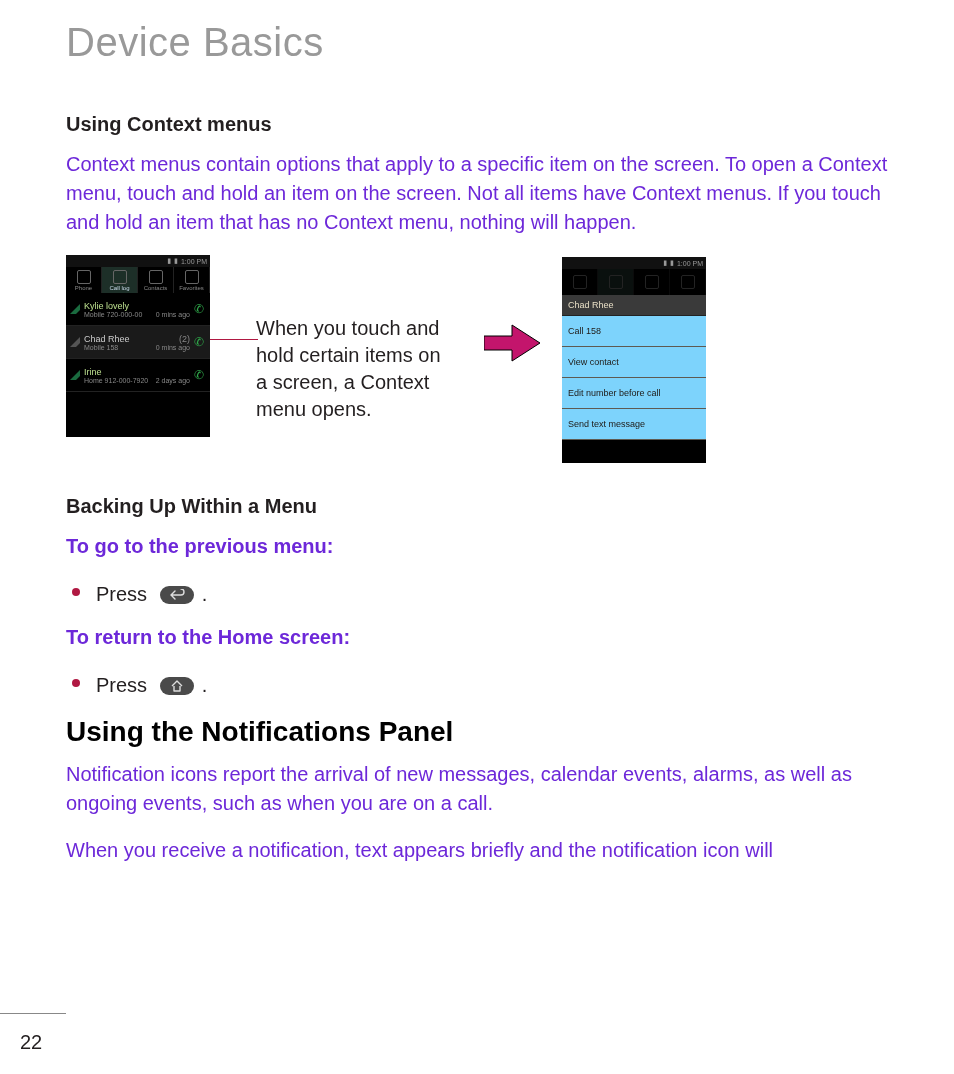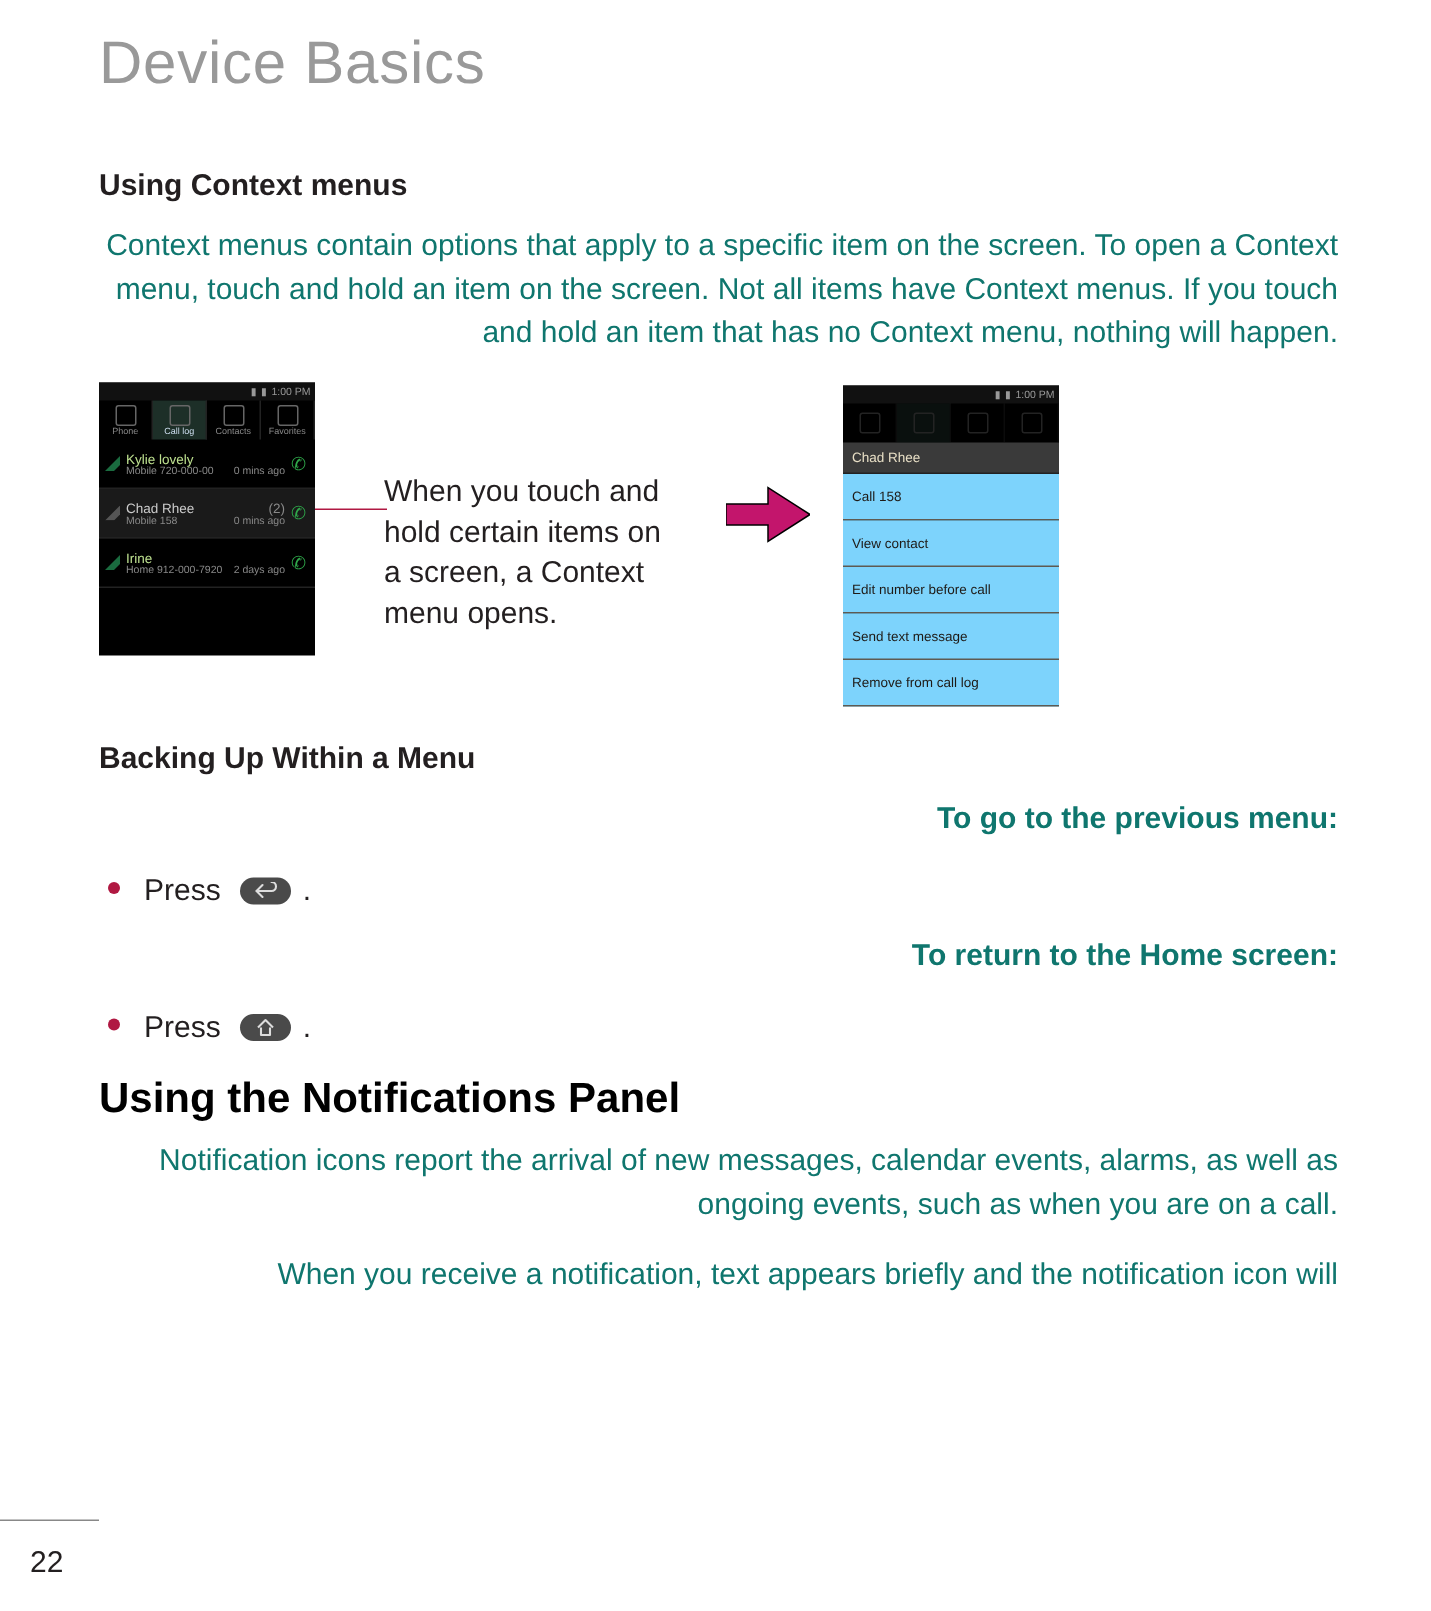--- a/index.html
+++ b/index.html
@@ -3,21 +3,21 @@
 <meta charset="utf-8">
 <style>
   html,body{margin:0;padding:0;background:#fff;color:#231f20;
     font-family:"Helvetica Neue",Helvetica,Arial,sans-serif;
     -webkit-font-smoothing:antialiased;}
   body{width:954px;height:1074px;position:relative;overflow:hidden;}
   .page{position:absolute;left:66px;top:20px;width:826px;}
   h1.section-title{font-weight:300;font-size:40px;letter-spacing:.5px;
     color:#999;margin:0 0 48px 0;}
   .h2{font-weight:700;font-size:20px;margin:0 0 14px 0;color:#231f20;}
-  .body{font-size:20px;line-height:1.45;margin:0 0 18px 0;color:#0f766e;font-weight:400;text-align:right;}
+  .body{font-size:20px;line-height:1.45;margin:0 0 18px 0;color:#6d28d9;font-weight:400;}
   .bold{font-weight:700;}
   .accent-h2{font-weight:600;font-size:28px;color:#000000;margin:16px 0 12px 0;}
   ul.bul{list-style:none;padding:0;margin:0 0 14px 0;}
   ul.bul li{position:relative;padding-left:30px;font-size:20px;line-height:1.5;margin:2px 0;}
   ul.bul li::before{content:"";position:absolute;left:6px;top:9px;width:8px;height:8px;
     border-radius:50%;background:#b01842;}
   .keycap{display:inline-block;vertical-align:-3px;min-width:34px;height:18px;
     border-radius:9px;background:#4a4a4a;position:relative;margin:0 2px;}
   .keycap svg{position:absolute;left:50%;top:50%;transform:translate(-50%,-50%);}
   
@@ -152,21 +152,20 @@
           </div>
         <div class="tab">
             <span class="ic"></span>
           </div>
       </div>
       <div class="ctx-hdr">Chad Rhee</div>
       <div class="ctx-item">Call 158</div>
       <div class="ctx-item">View contact</div>
       <div class="ctx-item">Edit number before call</div>
       <div class="ctx-item">Send text message</div>
-      <div class="ctx-item">Remove from call log</div>
     </div>
   </div>
 
   <div class="h2">Backing Up Within a Menu</div>
   <p class="body bold">To go to the previous menu:</p>
   <ul class="bul">
     <li>
       <span>Press</span>&nbsp;
       <span class="keycap">
         <svg width="16" height="12" viewBox="0 0 16 12">

